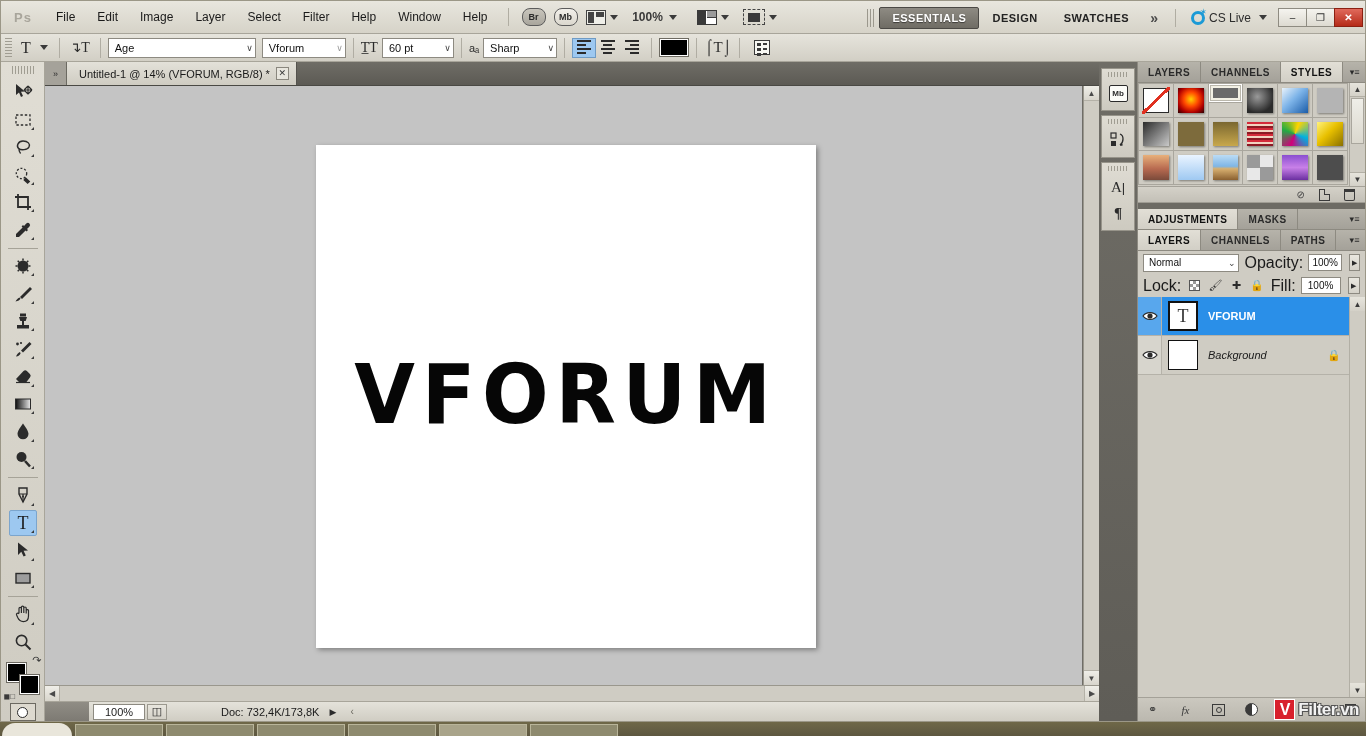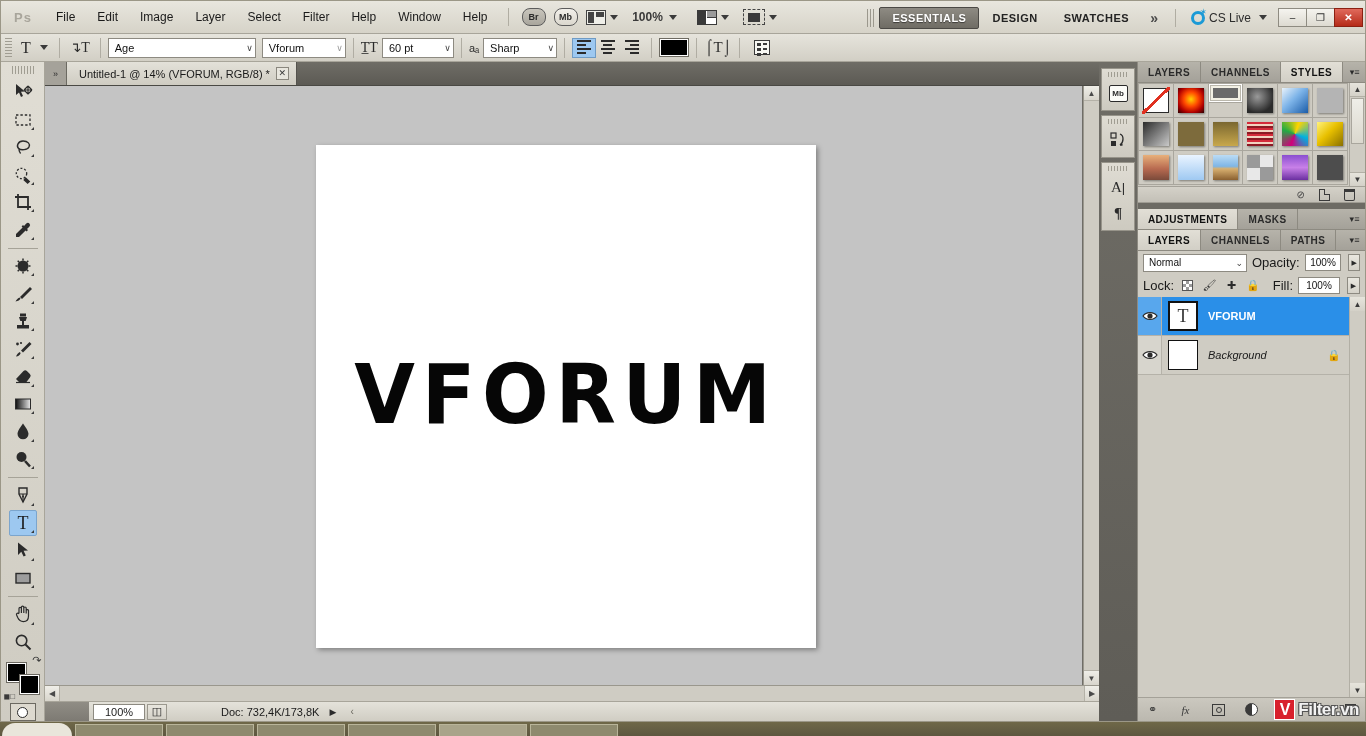--- a/index.html
+++ b/index.html
@@ -359,21 +359,21 @@
 
   .blend-row, .lock-row {
     height: 23px; display: flex; align-items: center;
     padding: 0 5px; gap: 5px; background: #cfccc3;
   }
   .blendsel {
     width: 118px; height: 18px; background: #fff; border: 1px solid #8d8a81;
     display:flex;align-items:center;justify-content:space-between;
     padding: 0 3px 0 5px; font-size: 10px; color:#111;
   }
-  .lbl { font-size: 13px; color: #1a1a1a; }
+  .lbl { font-size: 16px; color: #1a1a1a; }
   .numfield {
     width: 42px; height: 17px; background:#fff; border:1px solid #8d8a81;
     display:flex;align-items:center;justify-content:center;font-size:10px;color:#111;
   }
   .tri-btn{
     width:13px;height:17px;border:1px solid #8d8a81;background:linear-gradient(#e9e7df,#d5d2c9);
     display:flex;align-items:center;justify-content:center;font-size:7px;color:#2b2b2b;margin-left:2px;
   }
   .lock-ic { width:17px;height:17px;display:flex;align-items:center;justify-content:center;font-size:11px;color:#2b2b2b; }
   .checker {

